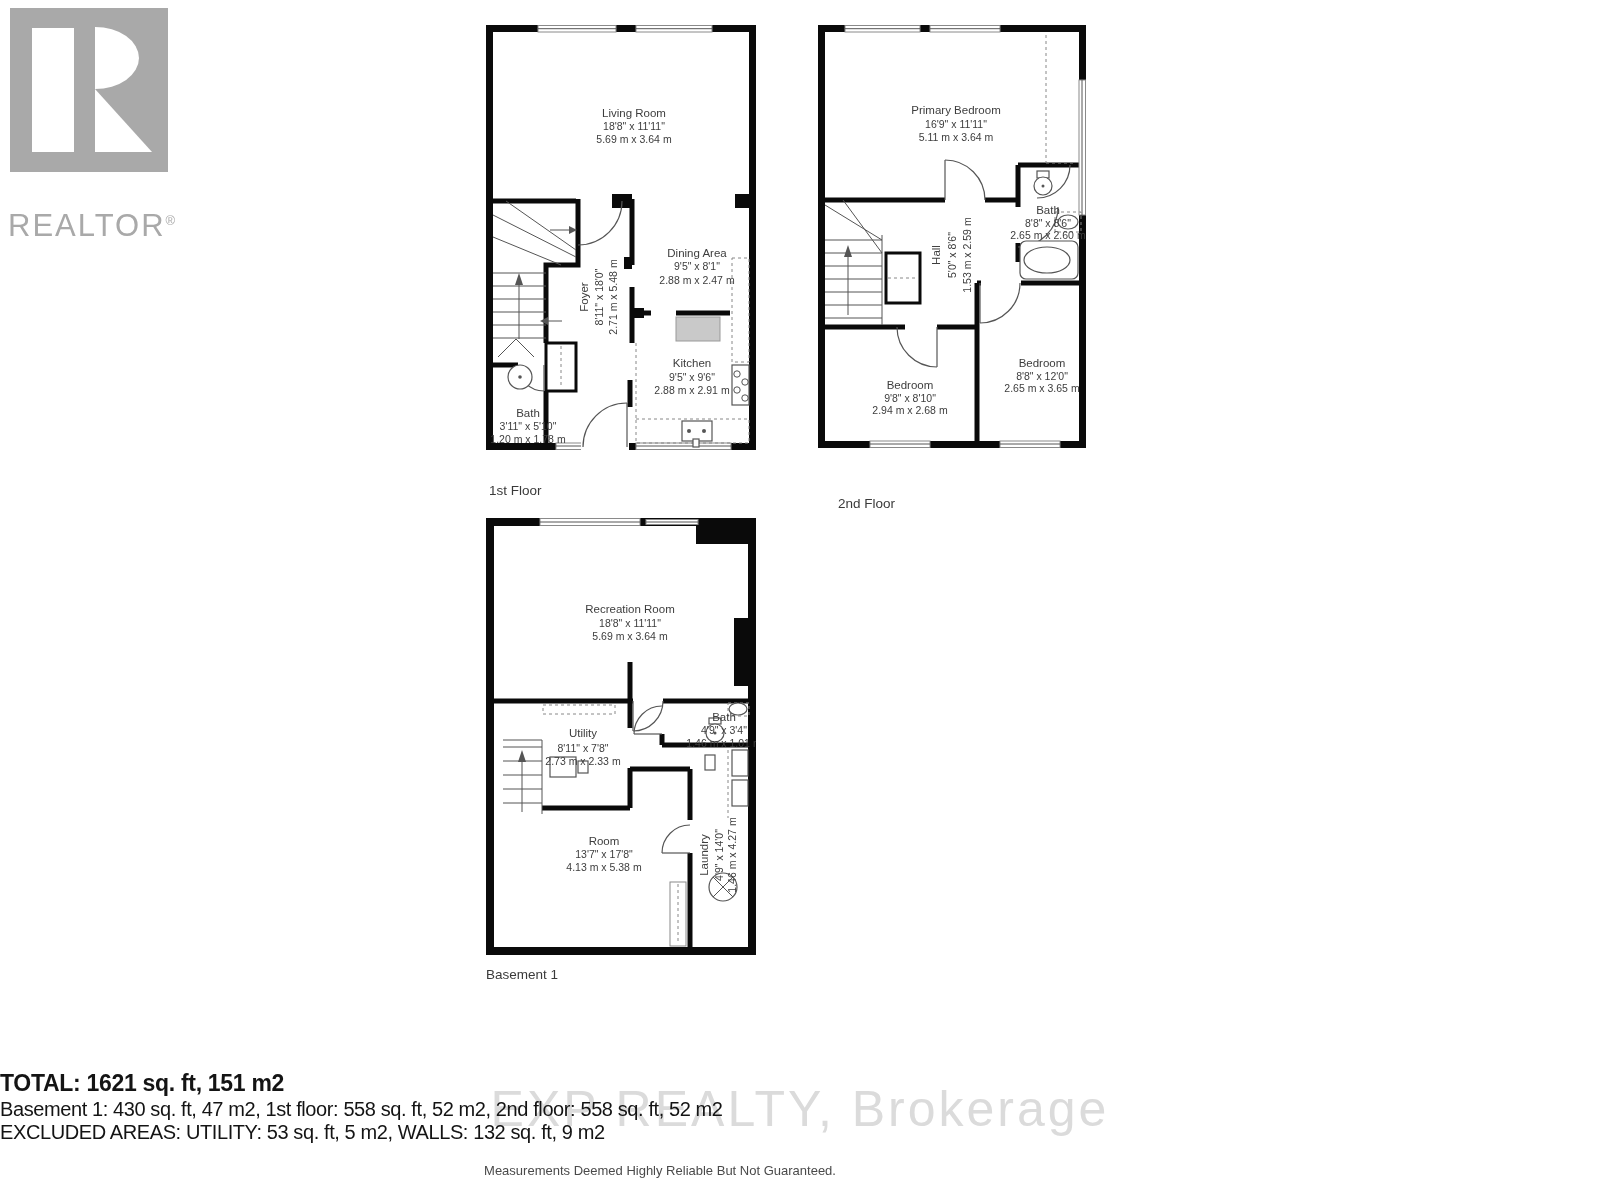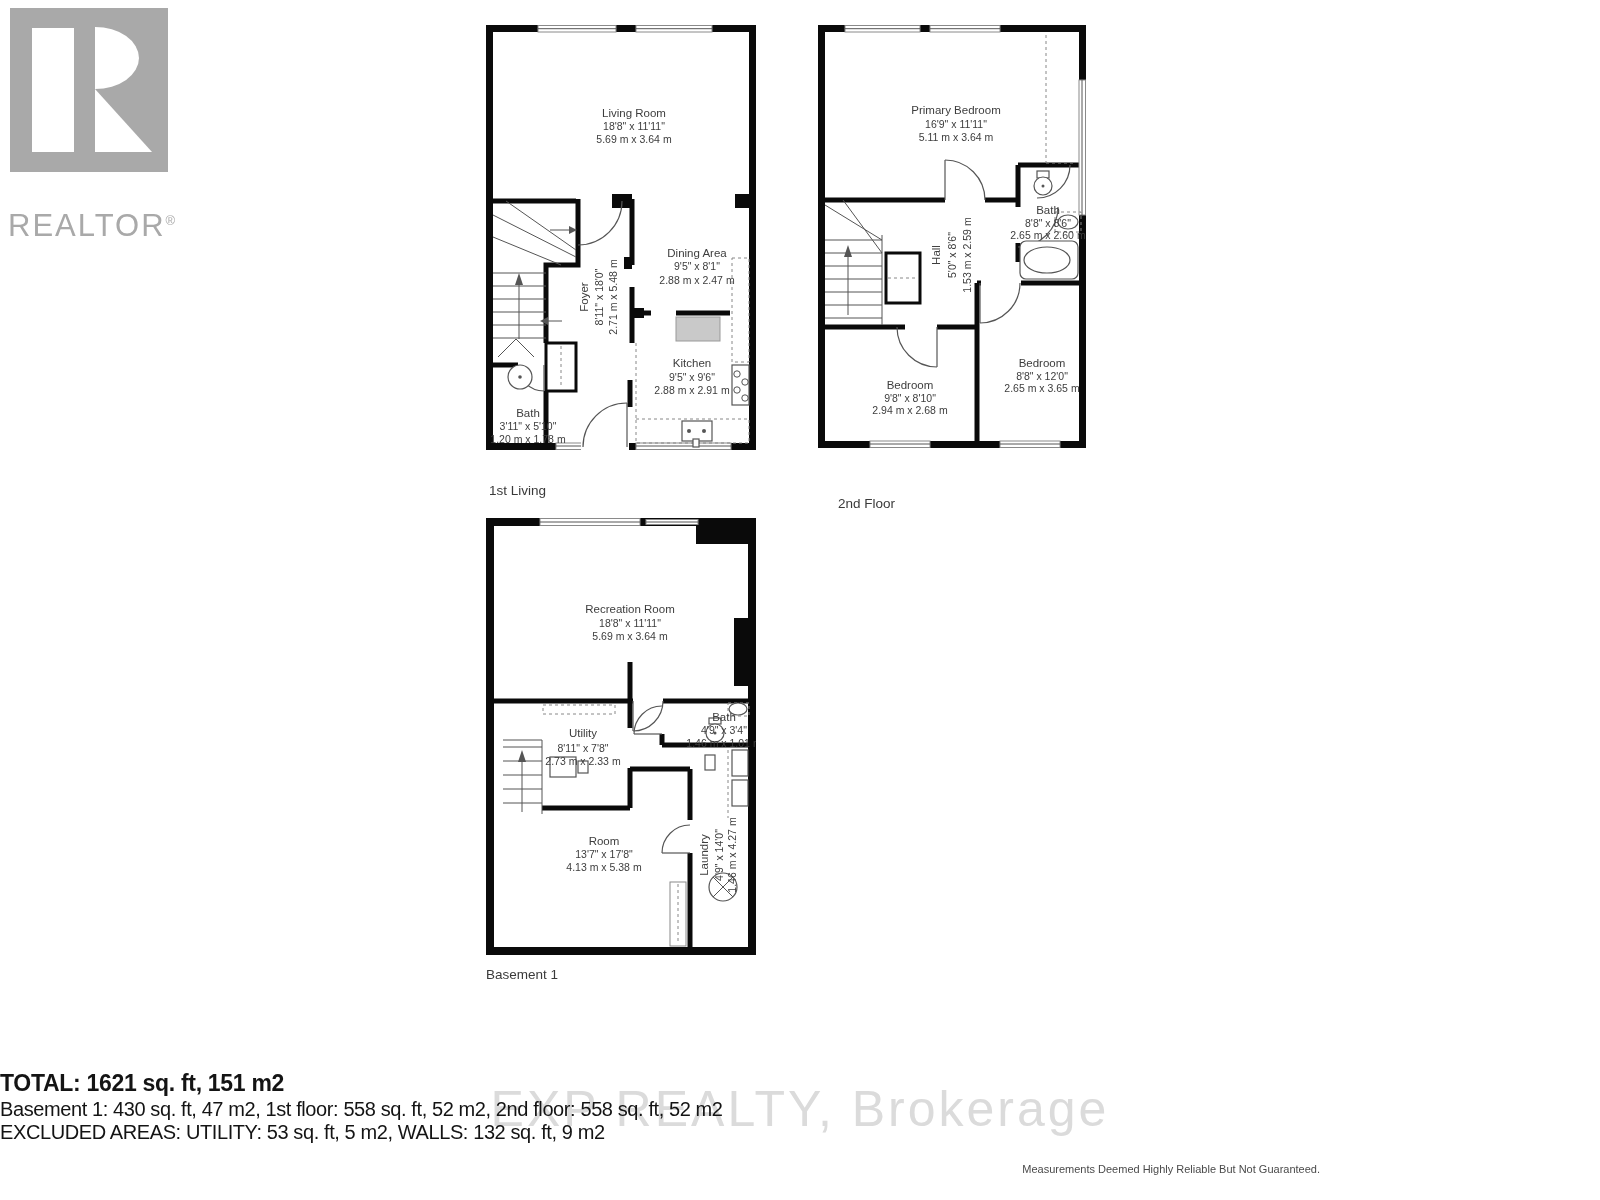--- a/index.html
+++ b/index.html
@@ -10,22 +10,22 @@
   .room-dim{font-size:10.5px;fill:#3d3d3d;}
   .floor-label{position:absolute;font-size:13.5px;color:#3a3a3a;}
   .logo-text{position:absolute;left:8px;top:172px;font-size:31px;color:#a9a9a9;letter-spacing:2px;margin-top:36px;}
   .logo-text sup{font-size:13px;}
   .summary-line{position:absolute;left:0;width:1600px;color:#141414;}
   .sum-total{top:1070px;font-size:23px;font-weight:bold;letter-spacing:-0.3px;}
   .sum-break{top:1098px;font-size:20px;letter-spacing:-0.4px;}
   .sum-excl{top:1121px;font-size:20px;letter-spacing:-0.4px;}
   .watermark{position:absolute;left:0;width:1600px;top:1080px;text-align:center;
              font-size:50px;color:#dbdbdb;letter-spacing:3px;}
-  .disclaimer{position:absolute;left:0;width:1320px;top:1163px;text-align:right;
-              font-size:11px;color:#4a4a4a;}
+  .disclaimer{position:absolute;left:0;width:1320px;top:1163px;text-align:center;
+              font-size:13px;color:#4a4a4a;}
   .wall{stroke:#0a0a0a;fill:none;}
   .thin{stroke:#555;fill:none;stroke-width:1;}
   .arc{stroke:#555;fill:none;stroke-width:1.2;}
   .dash{stroke:#888;fill:none;stroke-width:1;stroke-dasharray:3,3;}
   .fix{stroke:#555;fill:#fff;stroke-width:1.2;}
   .win{fill:#fff;stroke:#8a8a8a;stroke-width:1;}
 </style>
 </head>
 <body>
 
@@ -256,21 +256,21 @@
       <text class="room-dim" x="238" y="229" text-anchor="middle">1.46 m x 1.01 m</text>
       <text class="room-name" x="118" y="327" text-anchor="middle">Room</text>
       <text class="room-dim" x="118" y="340" text-anchor="middle">13'7" x 17'8"</text>
       <text class="room-dim" x="118" y="353" text-anchor="middle">4.13 m x 5.38 m</text>
       <text class="room-name" transform="rotate(-90 222 337)" x="222" y="337" text-anchor="middle">Laundry</text>
       <text class="room-dim" transform="rotate(-90 237 337)" x="237" y="337" text-anchor="middle">4'9" x 14'0"</text>
       <text class="room-dim" transform="rotate(-90 250 337)" x="250" y="337" text-anchor="middle">1.46 m x 4.27 m</text>
     </g>
   </svg>
 
-  <div class="floor-label" style="left:489px;top:483px">1st Living</div>
+  <div class="floor-label" style="left:489px;top:483px">1st Floor</div>
   <div class="floor-label" style="left:838px;top:496px">2nd Floor</div>
   <div class="floor-label" style="left:486px;top:967px">Basement 1</div>
 
   <div class="watermark">EXP REALTY, Brokerage</div>
   <div class="summary-line sum-total">TOTAL: 1621 sq. ft, 151 m2</div>
   <div class="summary-line sum-break">Basement 1: 430 sq. ft, 47 m2, 1st floor: 558 sq. ft, 52 m2, 2nd floor: 558 sq. ft, 52 m2</div>
   <div class="summary-line sum-excl">EXCLUDED AREAS: UTILITY: 53 sq. ft, 5 m2, WALLS: 132 sq. ft, 9 m2</div>
   <div class="disclaimer">Measurements Deemed Highly Reliable But Not Guaranteed.</div>
 
 </div>

